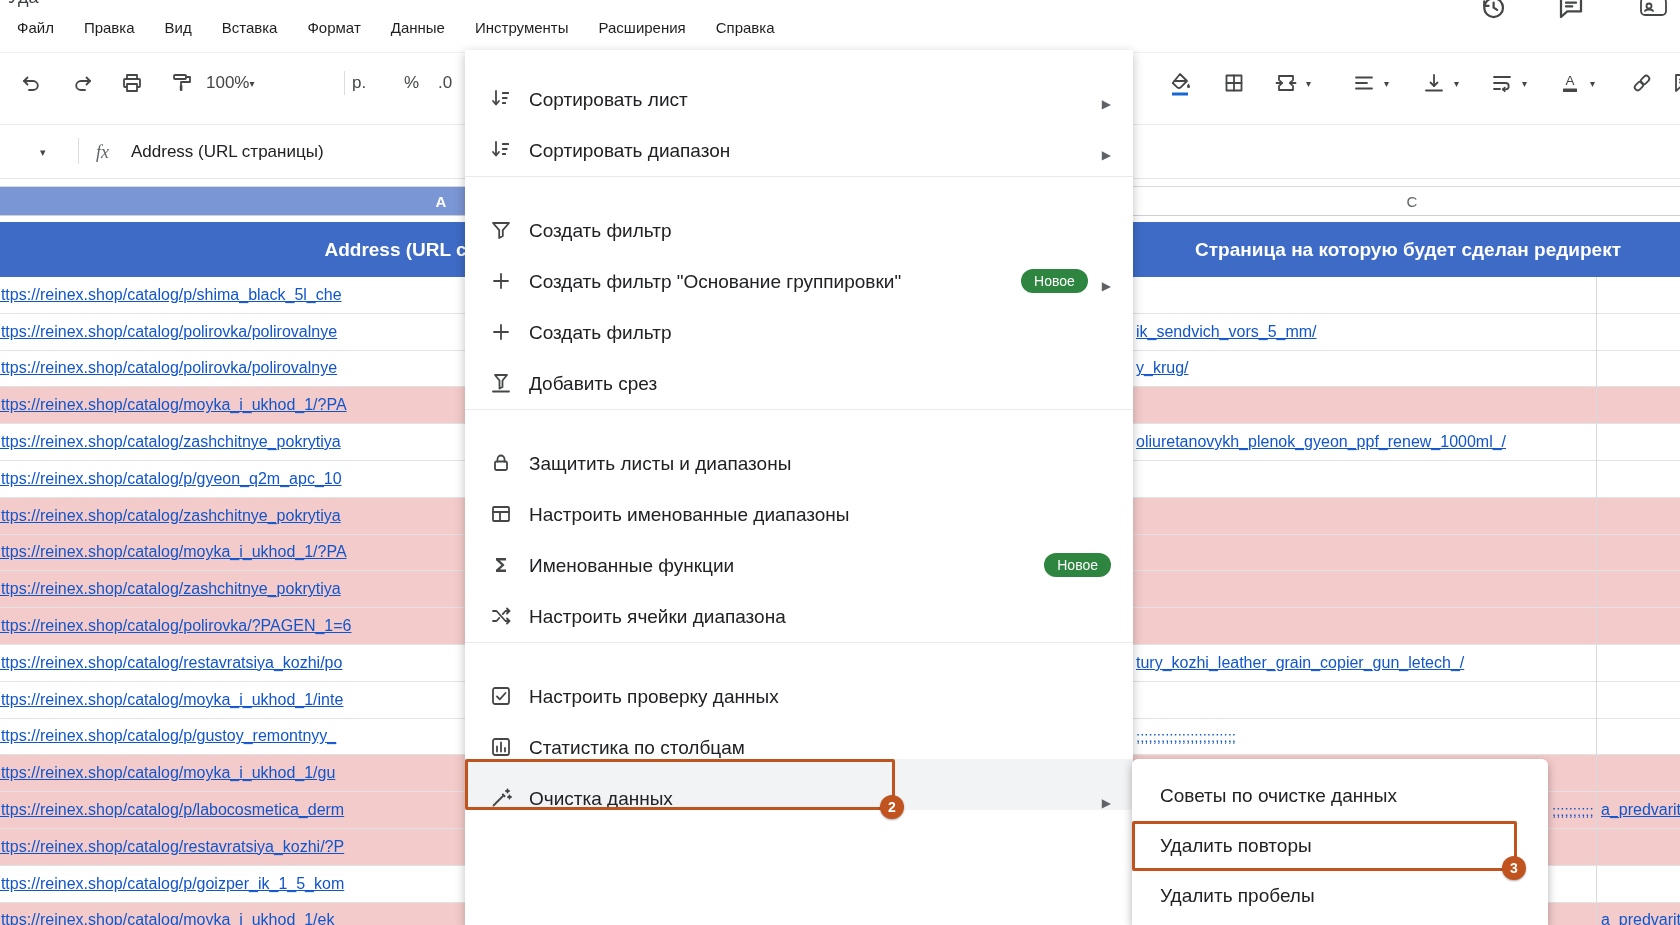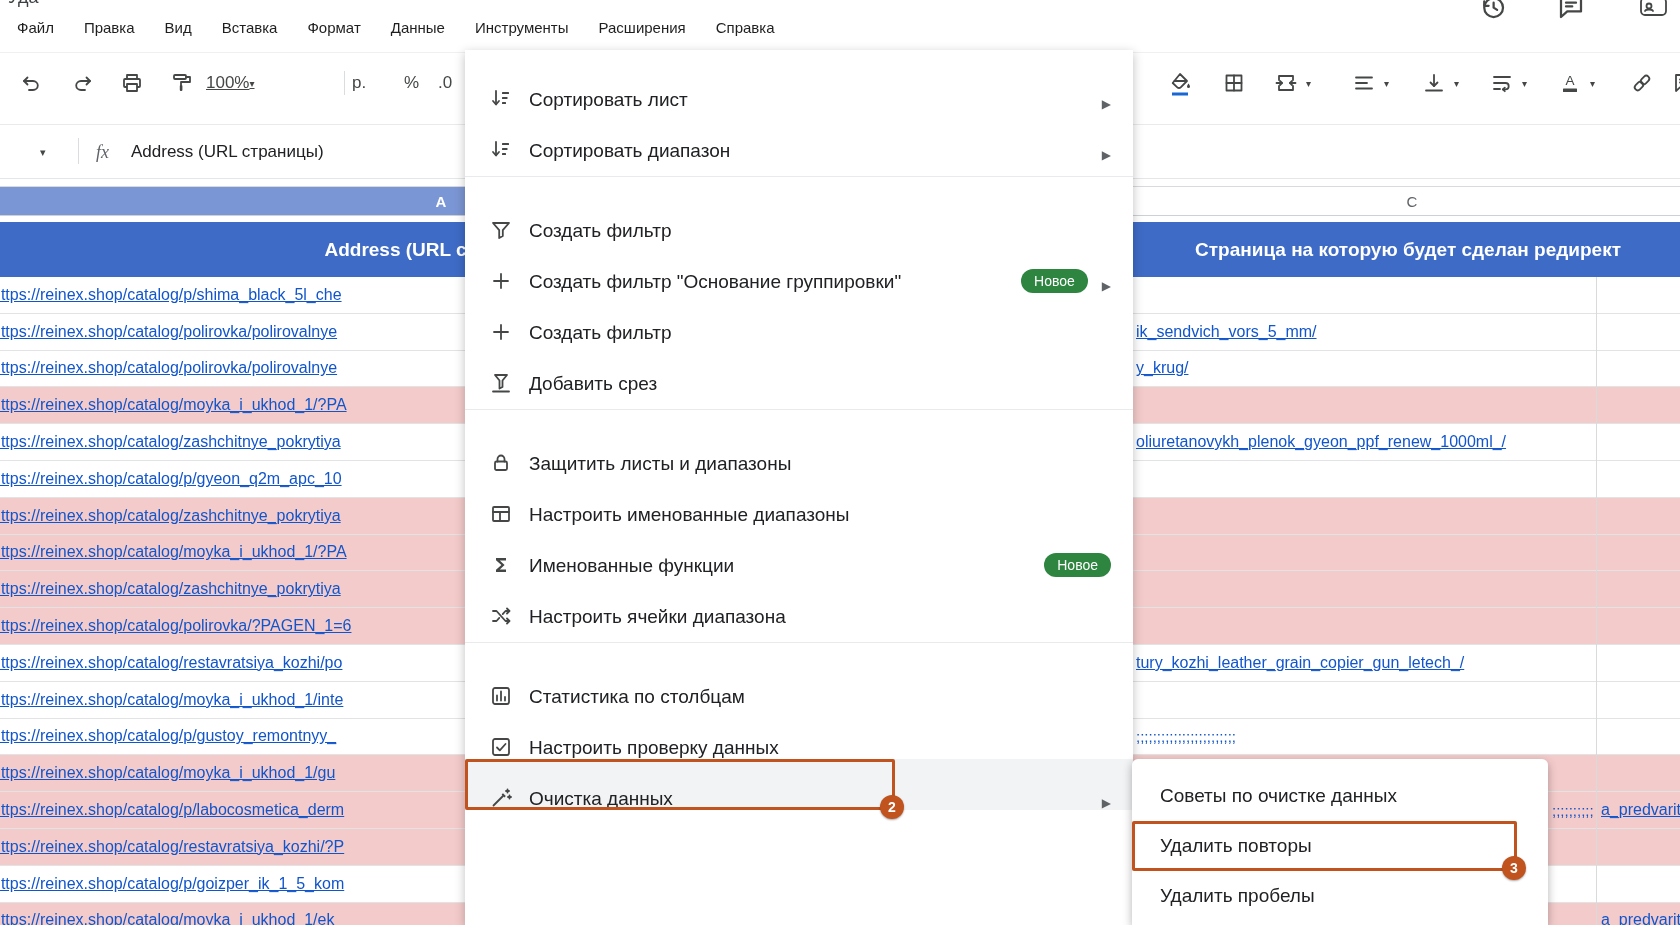--- a/index.html
+++ b/index.html
@@ -23,21 +23,21 @@
   .top-icons .top-icon{position:absolute;top:-8px;width:36px;height:36px;color:#444746;z-index:4;}
   .top-icon svg{width:30px;height:30px;stroke:currentColor;fill:none;stroke-width:1.8;stroke-linecap:round;stroke-linejoin:round;}
 
   
   .toolbar{position:absolute;top:50px;left:0;right:0;height:66px;z-index:1;}
   .tbtn{position:absolute;top:50%;transform:translateY(-50%);width:40px;height:40px;display:flex;
         align-items:center;justify-content:center;color:#444746;cursor:pointer;}
   .tbtn svg{width:24px;height:24px;stroke:currentColor;fill:none;stroke-width:1.8;stroke-linecap:round;stroke-linejoin:round;}
   .tbtn[data-icon="fill"] svg{width:24px;height:26px;}
   .ttext{font-size:17px;width:auto;white-space:nowrap;}
-  .zoom{text-decoration:underline;}
+  .zoom{}
   .caret{font-size:10px;color:#444746;}
   .tcaret{position:absolute;top:50%;transform:translateY(-50%);font-size:10px;color:#444746;cursor:pointer;}
   .tdiv{position:absolute;top:21px;width:1px;height:24px;background:#dadce0;}
 
   
   .formula-bar{position:absolute;top:124px;left:0;right:0;height:53px;border-top:1px solid #e8eaec;
                border-bottom:1px solid #e4e6e8;background:#fff;z-index:1;}
   .nb-caret{position:absolute;left:40px;top:50%;transform:translateY(-50%);font-size:11px;color:#444746;cursor:pointer;}
   .fdiv{position:absolute;left:78px;top:13px;width:1px;height:26px;background:#dadce0;}
   .fx{position:absolute;left:96px;top:50%;transform:translateY(-50%);font-family:"Liberation Serif",serif;
@@ -416,31 +416,31 @@
             <path d="m18 4.5 2.5 2.5L18 9.5"></path>
             <path d="m18 14.5 2.5 2.5L18 19.5"></path>
           </svg></span>
         <span class="mlabel">Настроить ячейки диапазона</span>
         <span class="mspacer"></span>
       </div>
       <div class="mdivider"></div>
       <div class="mitem">
         <span class="micon"><svg viewBox="0 0 24 24">
             <rect x="4" y="4" width="16" height="16" rx="2"></rect>
+            <path d="m8 12.5 2.8 2.8L16.5 9"></path>
+          </svg></span>
+        <span class="mlabel">Настроить проверку данных</span>
+        <span class="mspacer"></span>
+      </div>
+      <div class="mitem">
+        <span class="micon"><svg viewBox="0 0 24 24">
+            <rect x="4" y="4" width="16" height="16" rx="2"></rect>
             <path d="M8 16.5v-5M12 16.5V7.5M16 16.5v-3.5"></path>
           </svg></span>
         <span class="mlabel">Статистика по столбцам</span>
-        <span class="mspacer"></span>
-      </div>
-      <div class="mitem">
-        <span class="micon"><svg viewBox="0 0 24 24">
-            <rect x="4" y="4" width="16" height="16" rx="2"></rect>
-            <path d="m8 12.5 2.8 2.8L16.5 9"></path>
-          </svg></span>
-        <span class="mlabel">Настроить проверку данных</span>
         <span class="mspacer"></span>
       </div>
       <div class="mitem hl">
         <span class="micon"><svg viewBox="0 0 24 24">
             <path d="M4.5 19.5 14 10"></path>
             <path d="m12.6 8.6 2.8 2.8 1.4-1.4-2.8-2.8z" fill="currentColor" stroke="none"></path>
             <path d="M18.5 3.5v3M17 5h3M20.5 9.5v3M19 11h3"></path>
           </svg></span>
         <span class="mlabel">Очистка данных</span>
         <span class="mspacer"></span>

